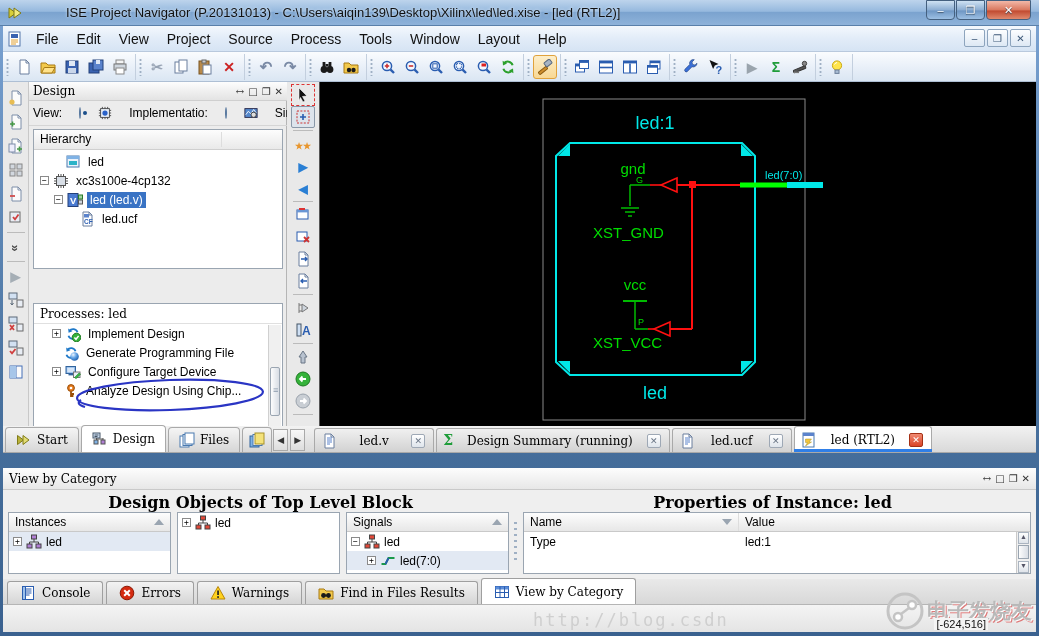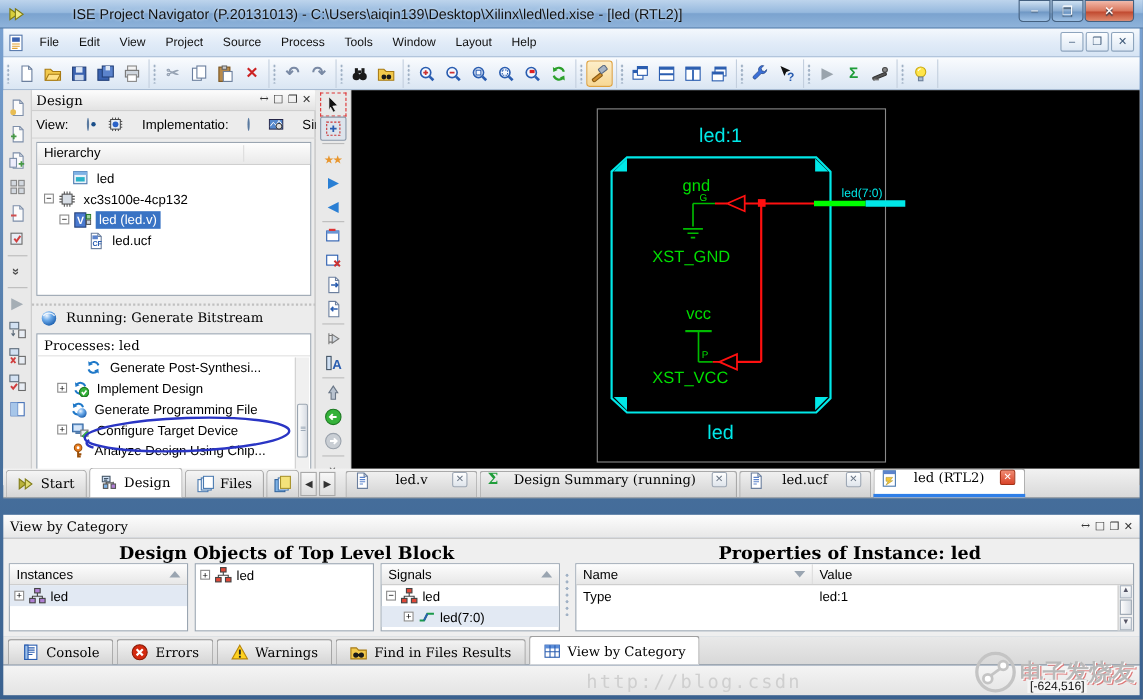--- a/index.html
+++ b/index.html
@@ -19,21 +19,21 @@
     display:flex; align-items:center; justify-content:center; font-size:11px; color:#fff;
     background:linear-gradient(180deg,#cfe2f3,#8badd2 50%,#6f97c4 55%,#9dc0e4); margin-left:1px;
     text-shadow:0 1px 1px #345; }
   .winbtn.close { background:linear-gradient(180deg,#f2b8a8,#d9775e 50%,#c14a30 55%,#e08a6e); width:45px; }
   #win-controls { position:absolute; right:8px; top:0; display:flex; }
 
   
   #menubar { left:3px; top:26px; width:1033px; height:26px;
     background:linear-gradient(180deg,#f4f8fd,#e2ecf8 50%,#d6e4f4);
     border-bottom:1px solid #b9c9dd; display:flex; align-items:center; }
-  .menu-item { padding:4px 9px; font-size:11px; color:#111; }
+  .menu-item { padding:4px 9px; font-size:14px; color:#111; }
   .mdibtn { width:21px; height:18px; border:1px solid #8da4bd; border-radius:2px; margin-left:2px;
     background:linear-gradient(180deg,#fdfeff,#dde8f4); color:#3d5878; font-size:10px;
     display:flex; align-items:center; justify-content:center; }
   #mdi-controls { position:absolute; right:5px; top:3px; display:flex; }
 
   
   #toolbar { left:3px; top:52px; width:1033px; height:30px;
     background:linear-gradient(180deg,#fafcfe,#e8eff8 55%,#dae6f3);
     border-bottom:1px solid #aebfd4; display:flex; align-items:center; }
   .tb-group { display:flex; align-items:center; border-right:1px solid #c3cfde; padding:0 3px; height:26px; }
@@ -93,21 +93,21 @@
 
   
   #tabrow { left:3px; top:426px; width:1033px; height:27px; background:linear-gradient(180deg,#f2f2f2,#d9d9d9);
     border-bottom:1px solid #a9a9a9; display:flex; align-items:flex-end; }
   .ptab { height:25px; display:flex; align-items:center; gap:5px; padding:0 10px; font-size:12px;
     border:1px solid #a9a9a9; border-bottom:none; border-radius:4px 4px 0 0; margin-left:2px;
     background:linear-gradient(180deg,#f5f5f5,#d6d6d6); white-space:nowrap; }
   .ptab.active { background:#fff; height:27px; position:relative; z-index:2; }
   .scrollarrow { width:15px; height:22px; border:1px solid #a9a9a9; background:linear-gradient(180deg,#f8f8f8,#ddd);
     display:flex; align-items:center; justify-content:center; font-size:9px; color:#333; margin:0 1px 1px 1px; }
-  .dtab { height:24px; display:flex; gap:6px; padding:0 8px 0 6px; font-size:12px;
+  .dtab { height:24px; display:flex; align-items:center; gap:6px; padding:0 8px 0 6px; font-size:12px;
     border:1px solid #a9a9a9; border-bottom:none; border-radius:3px 3px 0 0; margin-left:2px;
     background:linear-gradient(180deg,#f0f0f0,#d2d2d2); white-space:nowrap; min-width:120px; justify-content:space-between; }
   .dtab.active { background:#fff; height:26px; position:relative; }
   .dtab.active::after { content:""; position:absolute; left:-1px; right:-1px; bottom:0; height:3px; background:#2f7fe8; }
   .closebox { width:14px; height:14px; border:1px solid #9ea8b5; border-radius:2px; background:linear-gradient(180deg,#fff,#dfe5ec);
     color:#6a7686; font-size:9px; line-height:12px; text-align:center; }
   .closebox.red { background:linear-gradient(180deg,#f08a72,#d9452a); color:#fff; border-color:#a53015; }
 
   
   #bp-header { left:3px; top:468px; width:1033px; height:22px; background:linear-gradient(180deg,#fdfdfd,#e7e7e7);
@@ -650,46 +650,23 @@
                     <path d="M10 1v3h3" fill="none" stroke="#6b7f9e"></path>
                     <text x="5" y="13" font-size="6.5" font-weight="bold" fill="#2a5db0" font-family="Liberation Sans">CF</text>
                     <rect x="5" y="3" width="5" height="3.5" fill="#5b83cc"></rect>
                   </svg>
                 </span>
               </span>
               <span class="tree-label">led.ucf</span>
             </div>
           </div>
       </div>
-      <div id="run-row" class="abs cjk">
-        <span class="icon16">
-          <svg width="15" height="15" viewBox="0 0 16 16">
-              <circle cx="8" cy="8" r="7" fill="url(#sphereGrad)"></circle>
-              <path d="M2.5 5.5a7 7 0 0 1 11 0" fill="none" stroke="#fff" stroke-width="1.4" opacity=".8"></path>
-            </svg>
-        </span>
-        <span>Running: Generate Bitstream</span>
-      </div>
       <div id="proc-box" class="abs">
         <div id="proc-header" class="cjk">Processes: led</div>
         <div id="proc-rows" style="position:relative">
-            <div class="tree-row " style="padding-left:32px">
-    <span class="exp-space"></span>
-              <span class="tree-icon">
-                <span class="icon16 ">
-                  <svg width="16" height="16" viewBox="0 0 16 16">
-                    <path d="M12.5 6.2A4.6 4.6 0 0 0 4.4 5" fill="none" stroke="#1e78c8" stroke-width="1.8"></path>
-                    <polygon points="3.2,2.5 3.6,6.8 7.4,5.2" fill="#1e78c8"></polygon>
-                    <path d="M3.5 9.8A4.6 4.6 0 0 0 11.6 11" fill="none" stroke="#1e78c8" stroke-width="1.8"></path>
-                    <polygon points="12.8,13.5 12.4,9.2 8.6,10.8" fill="#1e78c8"></polygon>
-                  </svg>
-                </span>
-              </span>
-              <span class="tree-label">Generate Post-Synthesi...</span>
-            </div>
             <div class="tree-row " style="padding-left:18px">
     <span class="expander">+</span>
               <span class="tree-icon">
                 <span class="icon16 ">
                   <svg width="16" height="16" viewBox="0 0 16 16">
                     <path d="M12.5 6.2A4.6 4.6 0 0 0 4.4 5" fill="none" stroke="#1e78c8" stroke-width="1.8"></path>
                     <polygon points="3.2,2.5 3.6,6.8 7.4,5.2" fill="#1e78c8"></polygon>
                     <path d="M3.5 9.8A4.6 4.6 0 0 0 11.6 11" fill="none" stroke="#1e78c8" stroke-width="1.8"></path>
                     <polygon points="12.8,13.5 12.4,9.2 8.6,10.8" fill="#1e78c8"></polygon>
                     <circle cx="11.5" cy="11.5" r="4.3" fill="#35b23a" stroke="#1d7a22"></circle>

